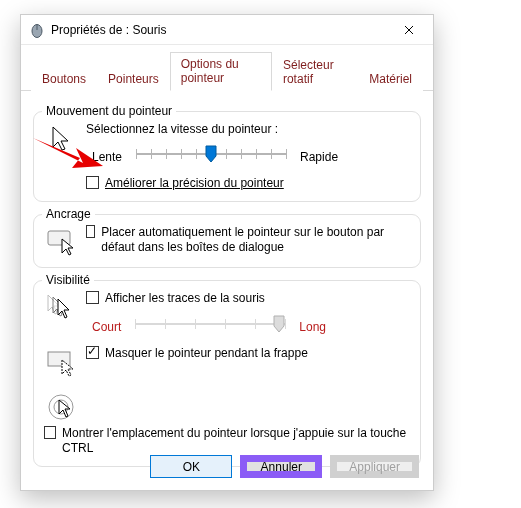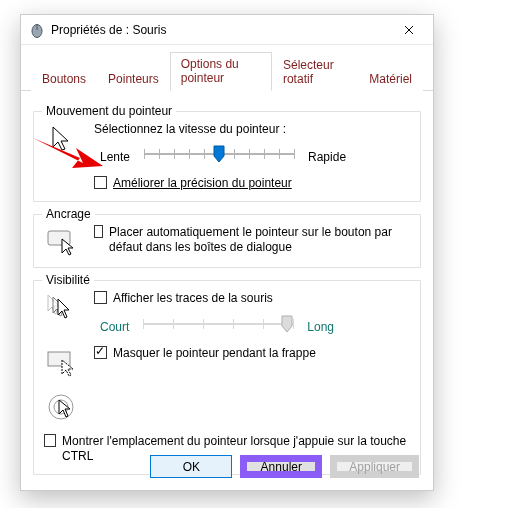--- a/index.html
+++ b/index.html
@@ -54,34 +54,34 @@
     background:#fff;
   }
   .tab.active {
     border:1px solid #d9d9d9;
     border-bottom:1px solid #fff;
     background:#fff;
   }
   .content { padding: 8px 12px 12px 12px; position:relative; }
   .group {
     border:1px solid #e0e0e0;
-    border-radius:1px;
+    border-radius:9px;
     margin-top:12px;
     padding:10px 10px 10px 10px;
     position:relative;
   }
   .group-title {
     position:absolute;
     top:-8px; left:8px;
     background:#fff;
     padding:0 4px;
     color:#000;
     font-size:12px;
   }
-  .row { display:flex; align-items:flex-start; gap:12px; }
+  .row { display:flex; align-items:flex-start; gap:4px; }
   .iconcell { width:38px; display:flex; justify-content:center; padding-top:2px;}
   .desc { flex:1; }
   .check {
     width:13px; height:13px; border:1px solid #333; display:inline-block;
     vertical-align:middle; margin-right:6px; background:#fff; position:relative;
   }
   .check.checked::after{
     content:"✓"; position:absolute; top:-3px; left:0; font-size:12px; color:#000;
   }
   .chklabel { display:flex; align-items:flex-start; }
@@ -97,21 +97,21 @@
   }
   .slider .tick {
     position:absolute; top:5px; width:1px; height:10px; background:#b5b5b5;
   }
   .slider .thumb {
     position:absolute; top:1px; width:12px; height:18px;
   }
   .slider .thumb svg { display:block;}
   .slider .ends { color:#000; font-size:12px;}
   .slider.disabled .rail, .slider.disabled .tick { background:#d9d9d9; }
-  .slider.disabled .ends, .disabled-text { color:#0f766e; }
+  .slider.disabled .ends, .disabled-text { color:#b91c1c; }
   .buttons {
     position:absolute; right:14px; bottom:12px;
     display:flex; gap:8px;
   }
   .btn {
     min-width:82px; height:23px;
     border:7px solid #8b5cf6;
     background:#e1e1e1;
     font-size:12px;
     display:flex; align-items:center; justify-content:center;

